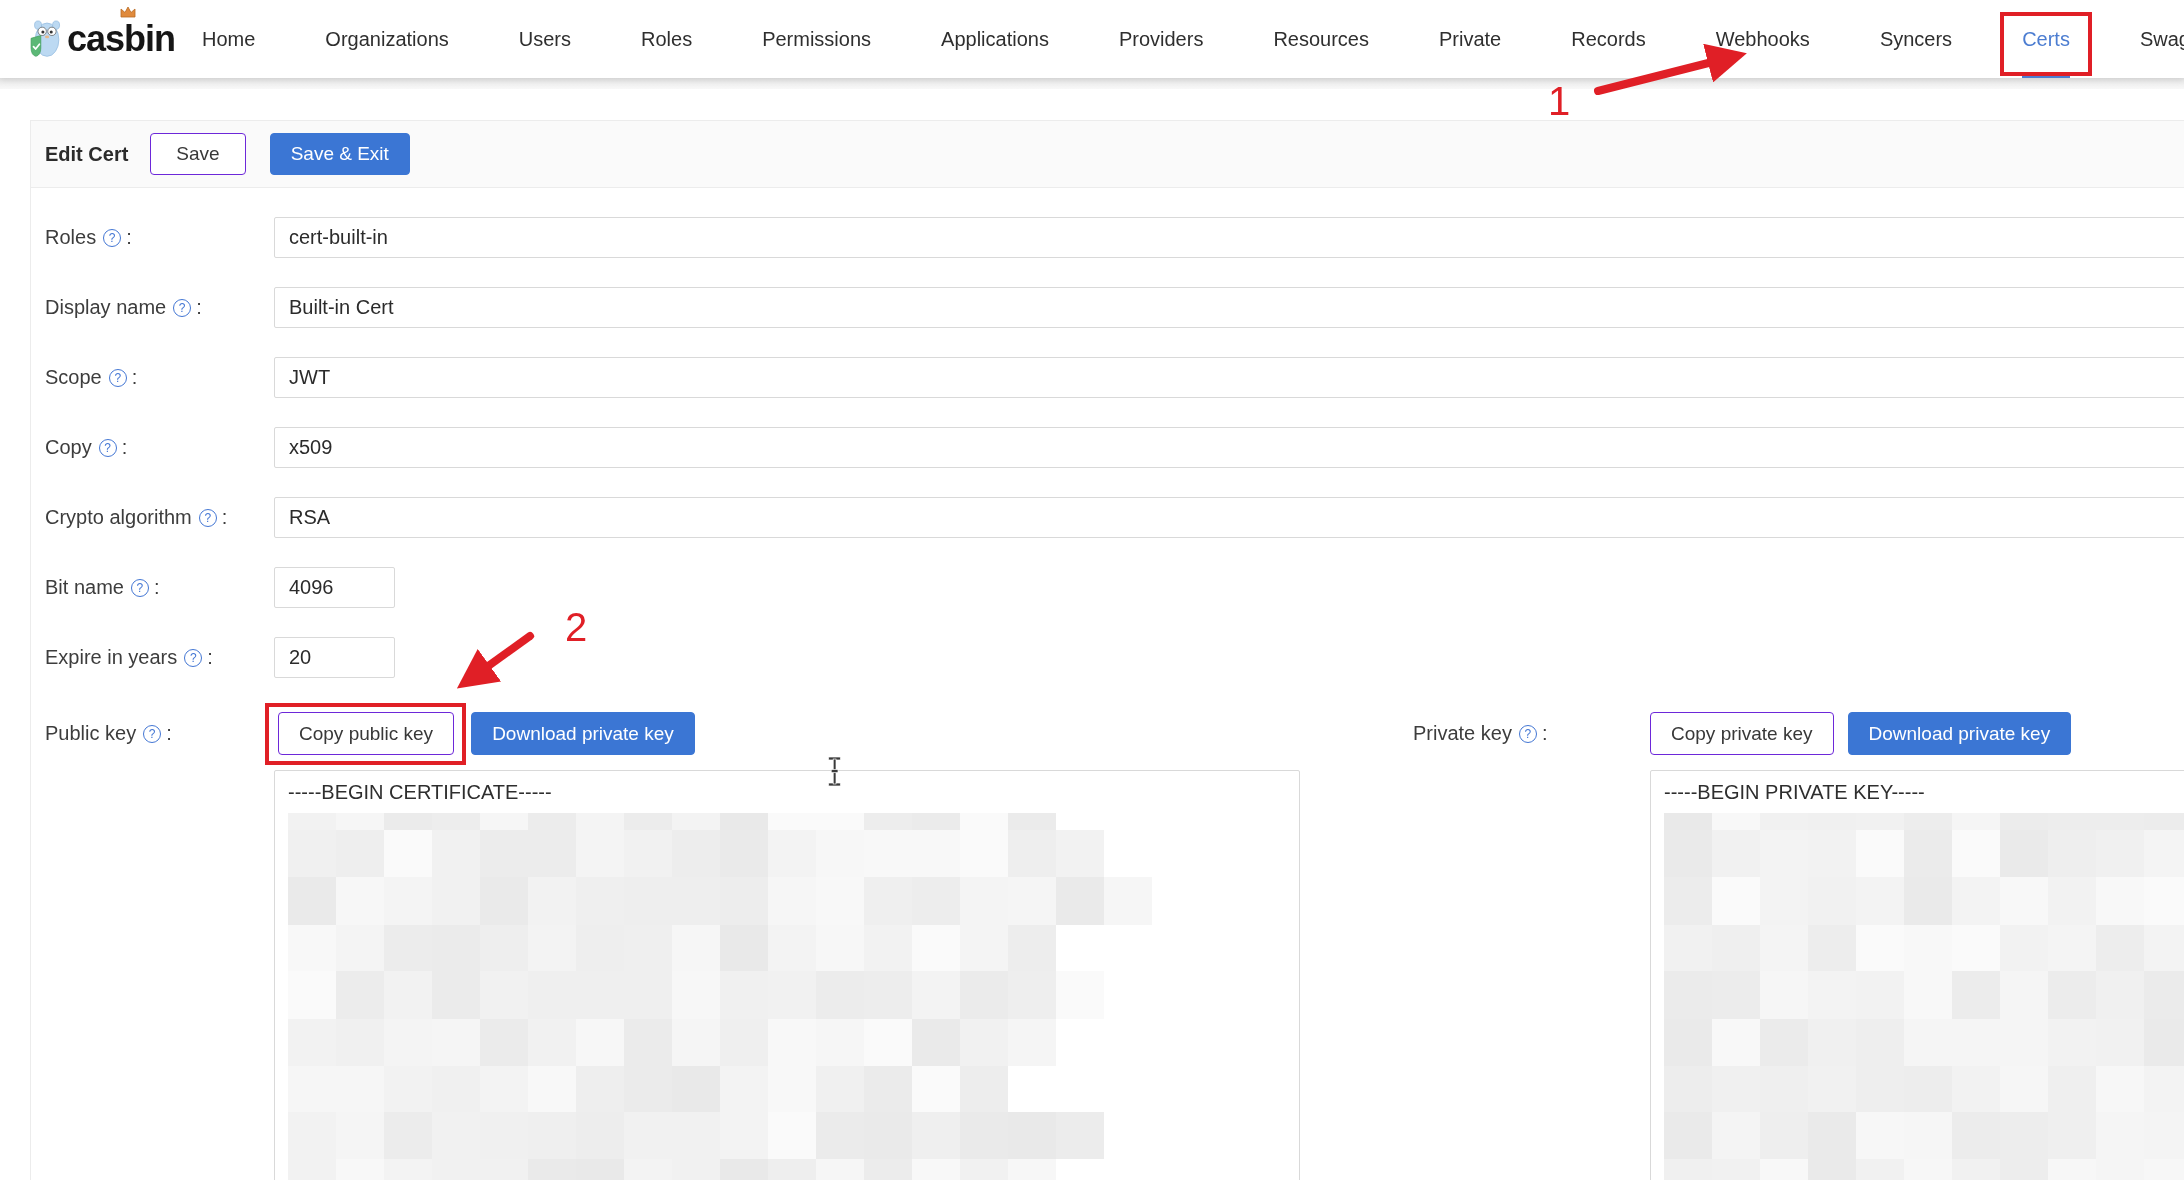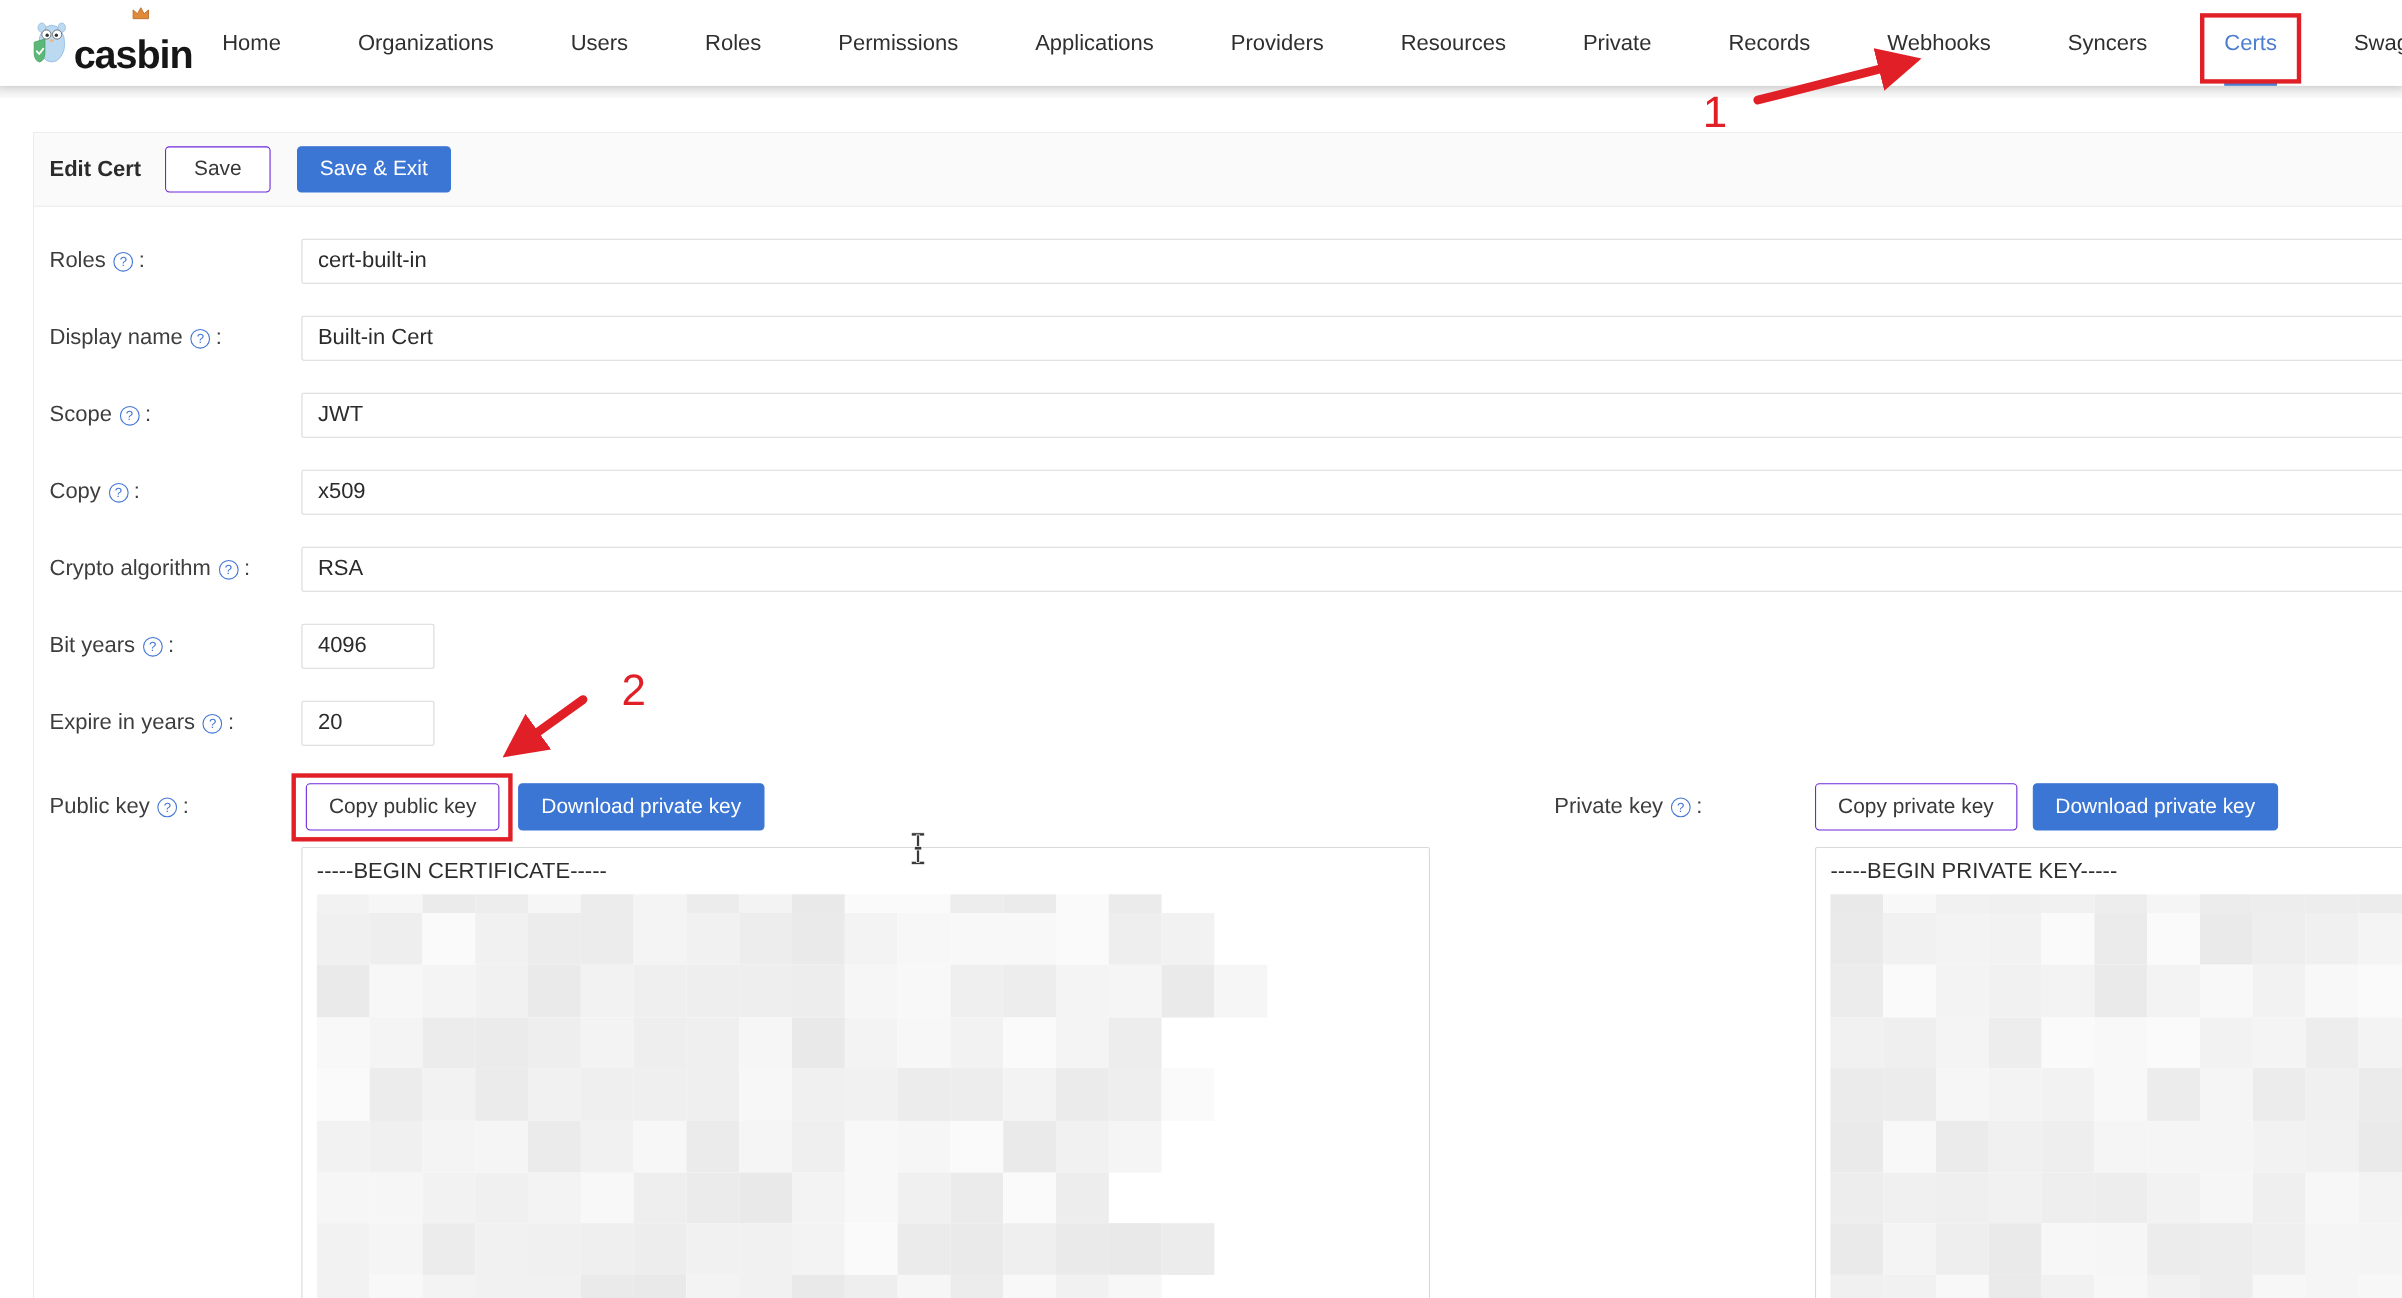--- a/index.html
+++ b/index.html
@@ -11,21 +11,21 @@
 
   
   .navbar {
     position:absolute; left:0; top:0; width:2184px; height:78px;
     background:#fff; display:flex; align-items:center; z-index:10;
   }
   .nav-shadow-band {
     position:absolute; left:0; top:78px; width:2184px; height:11px;
     background:linear-gradient(#e7e7e7,#f8f8f8); z-index:9;
   }
-  .logo { display:flex; align-items:flex-end; margin-left:29px; width:146px; flex:none; }
+  .logo { display:flex; align-items:center; margin-left:29px; width:146px; flex:none; }
   .logo-word { position:relative; font-size:36px; font-weight:700; letter-spacing:-1px; color:#161616; line-height:1; margin-left:6px; }
   .logo-crown { position:absolute; right:14px; top:-10px; }
   .nav-menu { display:flex; list-style:none; height:78px; margin-left:0;gap:16px; }
   .nav-item { position:relative; display:flex; align-items:center; padding:0 27px; font-size:20px; color:#2f2f2f; cursor:pointer; white-space:nowrap; }
   .nav-item.active { color:#4c7dd1; }
   .nav-item.active::after {
     content:""; position:absolute; left:50%; transform:translateX(-50%);
     bottom:0; width:48px; height:3px; background:#4c7dd1;
   }
   .cert-annotation-box {
@@ -209,21 +209,21 @@
       <div class="form-row">
     <div class="row-label">
       <span class="row-label-text">Crypto algorithm</span>
       <span class="help-icon">?</span>
       <span class="row-colon">:</span>
     </div>
     <input class="text-input full" type="text" value="RSA" style="">
   </div>
       <div class="form-row">
     <div class="row-label">
-      <span class="row-label-text">Bit years</span>
+      <span class="row-label-text">Bit name</span>
       <span class="help-icon">?</span>
       <span class="row-colon">:</span>
     </div>
     <input class="text-input small" type="text" value="4096" style="">
   </div>
       <div class="form-row">
     <div class="row-label">
       <span class="row-label-text">Expire in years</span>
       <span class="help-icon">?</span>
       <span class="row-colon">:</span>

